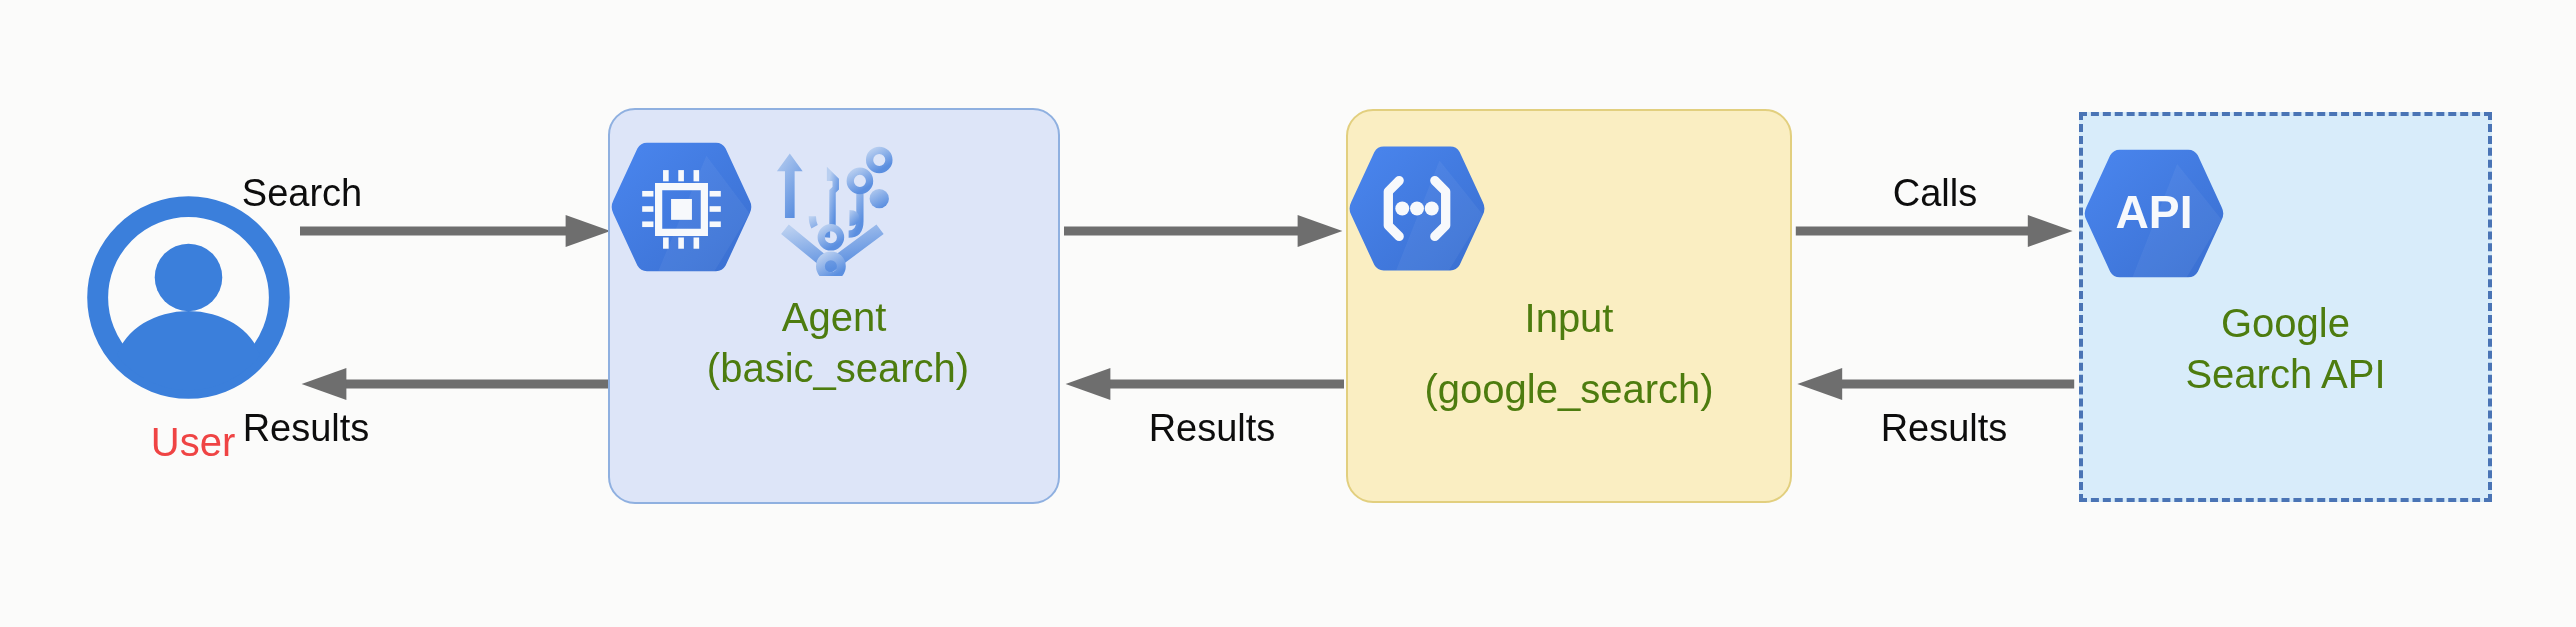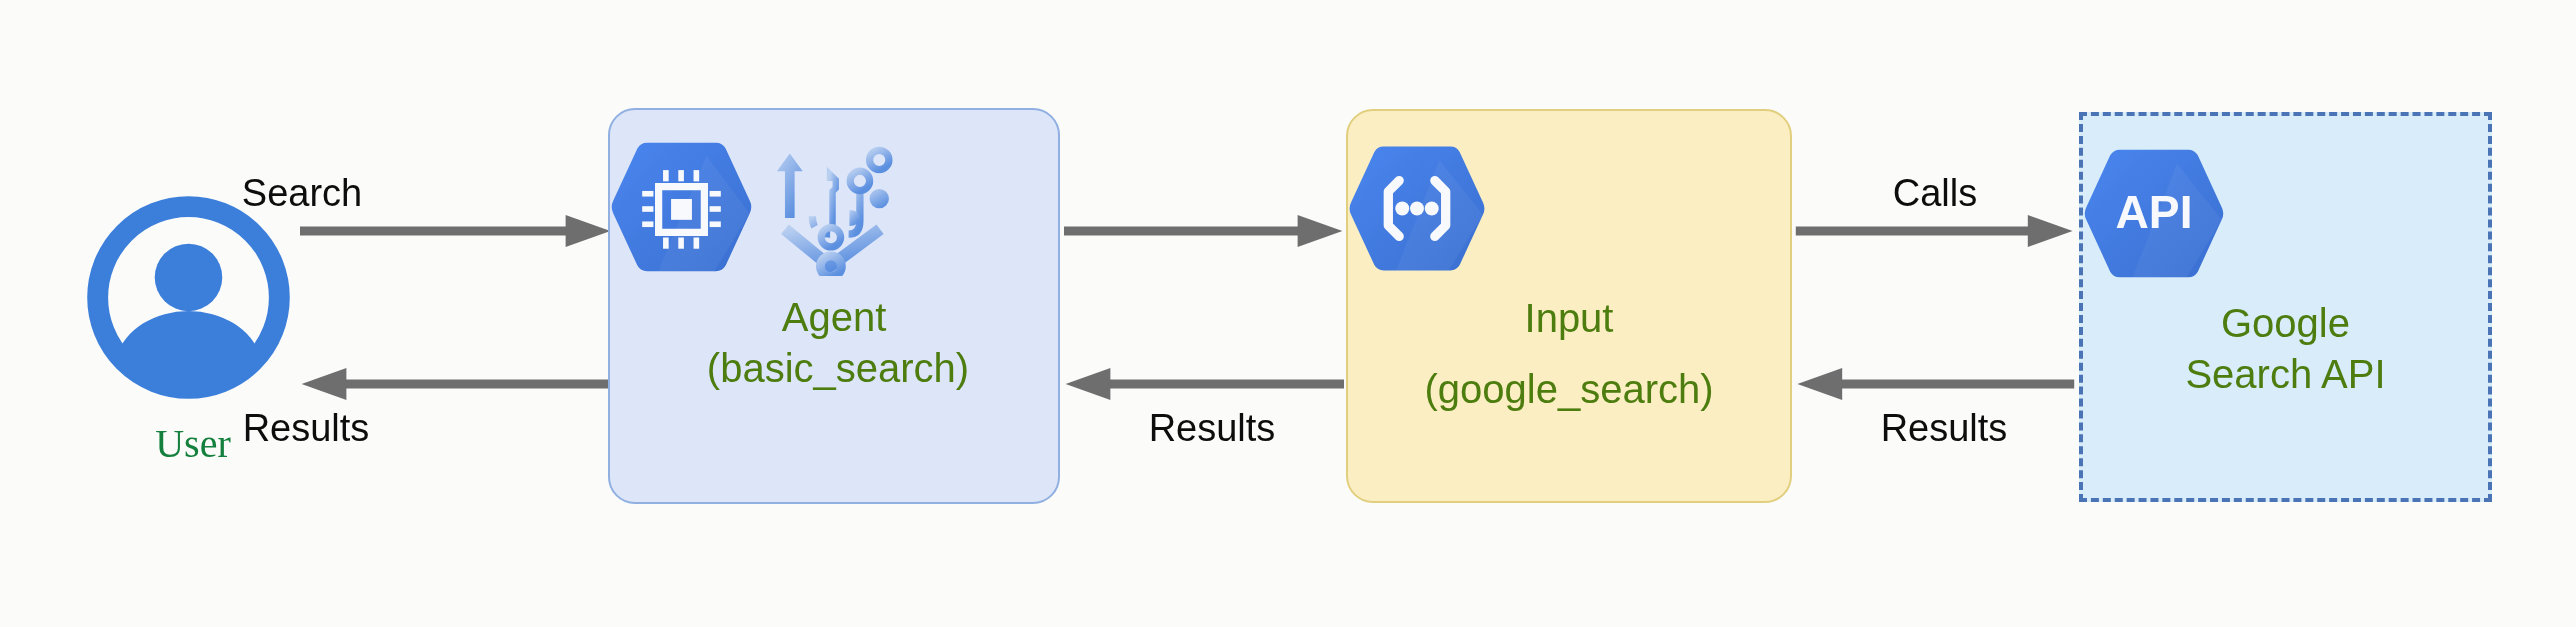--- a/index.html
+++ b/index.html
@@ -40,23 +40,22 @@
     top: 8px;
     width: 209px;
     height: 209px;
   }
   #user-label {
     position: absolute;
     left: 0;
     width: 242px;
     top: 235px;
     text-align: center;
-    color: #15803d;
+    color: #ef4444;
     font-size: 40px;
-    font-family: Liberation Serif, serif;
   }
 
   
   .node-box { position: absolute; box-sizing: border-box; }
 
   #agent-box {
     left: 608px; top: 108px;
     width: 452px; height: 396px;
     background: #dde5f8;
     border: 2.4px solid #8fb0e0;

